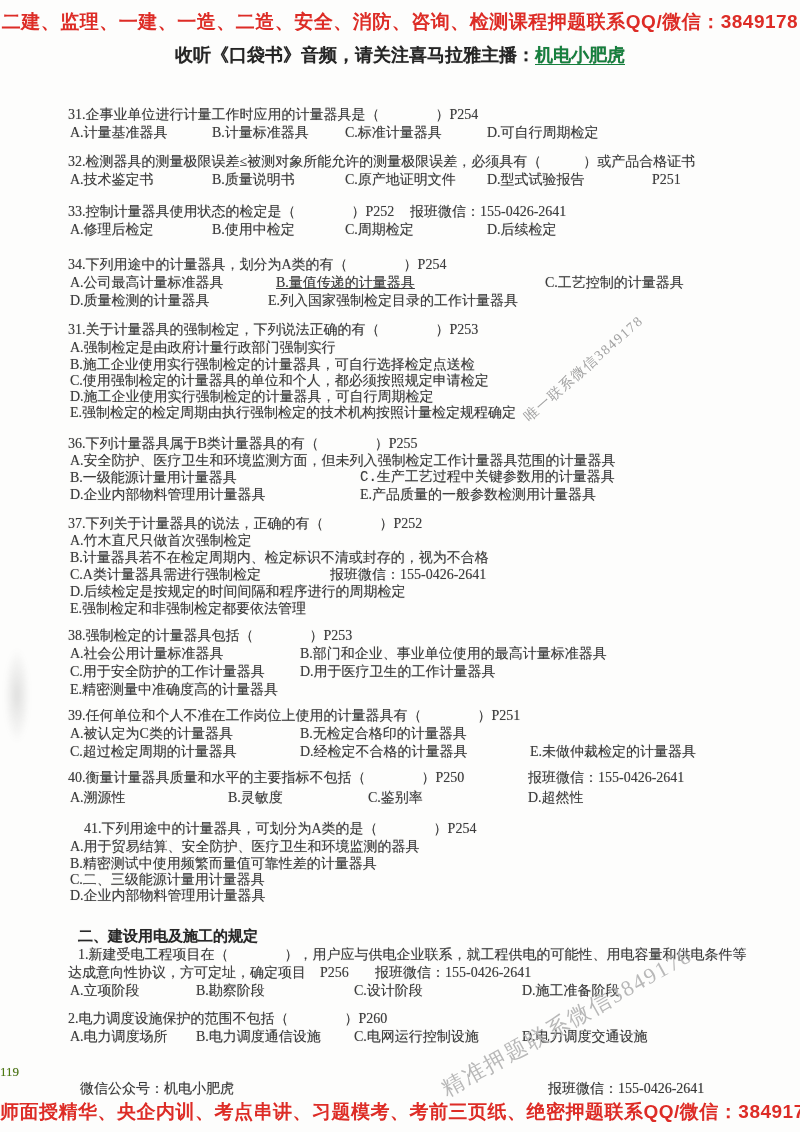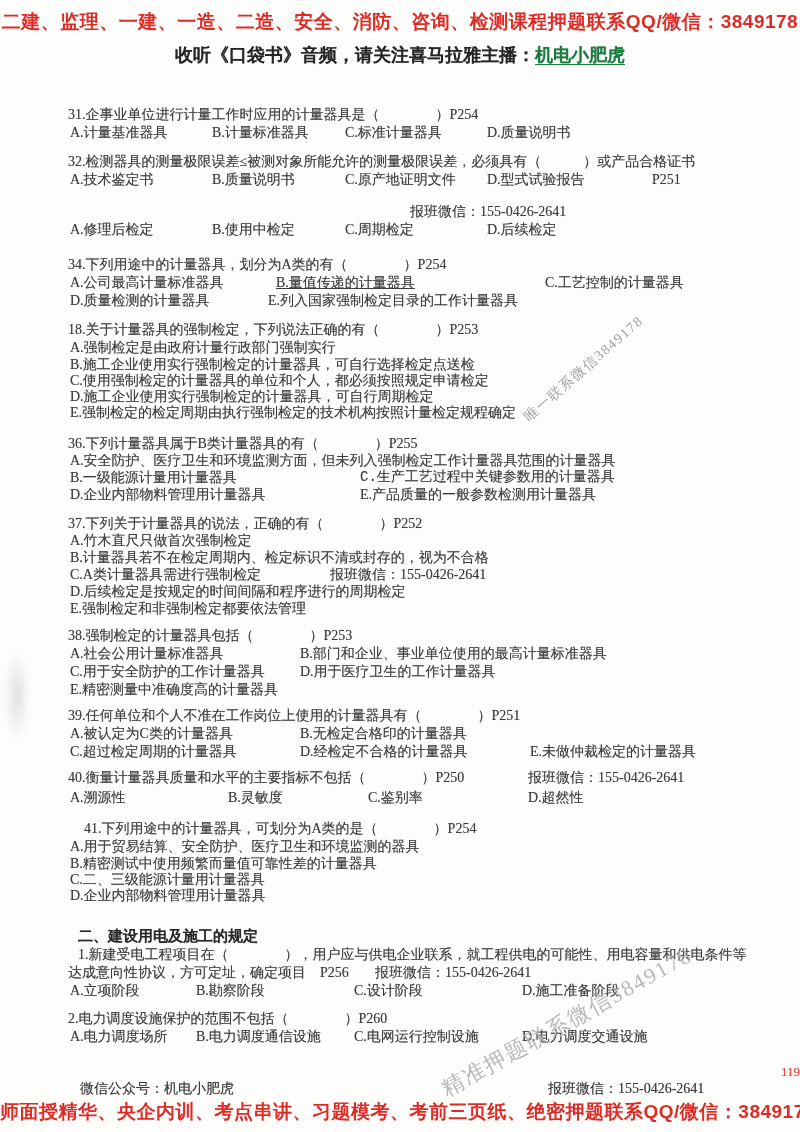--- a/index.html
+++ b/index.html
@@ -44,22 +44,22 @@
   }
   #wm-mid{
     left:584px;top:369px;font-size:14px;letter-spacing:1.5px;color:#a2a2a2;
     transform:translate(-50%,-50%) rotate(-41deg);
   }
   #wm-bottom{
     left:567px;top:1022px;font-size:22px;letter-spacing:2px;color:#b8b8b8;
     transform:translate(-50%,-50%) rotate(-29deg);
   }
   .page-number{
-    position:absolute;top:1064px;left:0;width:100%;text-align:right;
-    font-size:13px;color:#ef4444;
+    position:absolute;top:1064px;left:0;width:100%;text-align:left;
+    font-size:13px;color:#4d7c0f;
   }
   .footer-note{position:absolute;top:1080px;font-size:14px;white-space:nowrap;color:#3a3a3a;}
   #footer-left{left:80px;}
   #footer-right{left:548px;}
   .smudge{
     position:absolute;left:4px;top:648px;width:26px;height:95px;
     background:radial-gradient(ellipse at center,rgba(90,90,90,0.18),rgba(90,90,90,0) 70%);
     filter:blur(2px);
   }
 </style>
@@ -75,33 +75,34 @@
   </div>
 
   <div>
       <div class="tline" style="top: 106px;">
         <span class="tcell" style="left: 68px;">31.企事业单位进行计量工作时应用的计量器具是（　　　　）P254</span>
       </div>
       <div class="tline" style="top: 124px;">
         <span class="tcell" style="left: 70px;">A.计量基准器具</span>
         <span class="tcell" style="left: 212px;">B.计量标准器具</span>
         <span class="tcell" style="left: 345px;">C.标准计量器具</span>
-        <span class="tcell" style="left: 487px;">D.质量说明书</span>
+        <span class="tcell" style="left: 487px;">D.可自行周期检定</span>
       </div>
       <div class="tline" style="top: 153px;">
         <span class="tcell" style="left: 68px;">32.检测器具的测量极限误差≤被测对象所能允许的测量极限误差，必须具有（　　　）或产品合格证书</span>
       </div>
       <div class="tline" style="top: 171px;">
         <span class="tcell" style="left: 70px;">A.技术鉴定书</span>
         <span class="tcell" style="left: 212px;">B.质量说明书</span>
         <span class="tcell" style="left: 345px;">C.原产地证明文件</span>
         <span class="tcell" style="left: 487px;">D.型式试验报告</span>
         <span class="tcell" style="left: 652px;">P251</span>
       </div>
       <div class="tline" style="top: 203px;">
+        <span class="tcell" style="left: 68px;">33.控制计量器具使用状态的检定是（　　　　）P252</span>
         <span class="tcell" style="left: 410px;">报班微信：155-0426-2641</span>
       </div>
       <div class="tline" style="top: 221px;">
         <span class="tcell" style="left: 70px;">A.修理后检定</span>
         <span class="tcell" style="left: 212px;">B.使用中检定</span>
         <span class="tcell" style="left: 345px;">C.周期检定</span>
         <span class="tcell" style="left: 487px;">D.后续检定</span>
       </div>
       <div class="tline" style="top: 256px;">
         <span class="tcell" style="left: 68px;">34.下列用途中的计量器具，划分为A类的有（　　　　）P254</span>
@@ -109,21 +110,21 @@
       <div class="tline" style="top: 274px;">
         <span class="tcell" style="left: 70px;">A.公司最高计量标准器具</span>
         <span class="tcell" style="left: 276px; text-decoration: underline;">B.量值传递的计量器具</span>
         <span class="tcell" style="left: 545px;">C.工艺控制的计量器具</span>
       </div>
       <div class="tline" style="top: 292px;">
         <span class="tcell" style="left: 70px;">D.质量检测的计量器具</span>
         <span class="tcell" style="left: 268px;">E.列入国家强制检定目录的工作计量器具</span>
       </div>
       <div class="tline" style="top: 321px;">
-        <span class="tcell" style="left: 68px;">18.关于计量器具的强制检定，下列说法正确的有（　　　　）P253</span>
+        <span class="tcell" style="left: 68px;">31.关于计量器具的强制检定，下列说法正确的有（　　　　）P253</span>
       </div>
       <div class="tline" style="top: 339px;">
         <span class="tcell" style="left: 70px;">A.强制检定是由政府计量行政部门强制实行</span>
       </div>
       <div class="tline" style="top: 356px;">
         <span class="tcell" style="left: 70px;">B.施工企业使用实行强制检定的计量器具，可自行选择检定点送检</span>
       </div>
       <div class="tline" style="top: 372px;">
         <span class="tcell" style="left: 70px;">C.使用强制检定的计量器具的单位和个人，都必须按照规定申请检定</span>
       </div>

